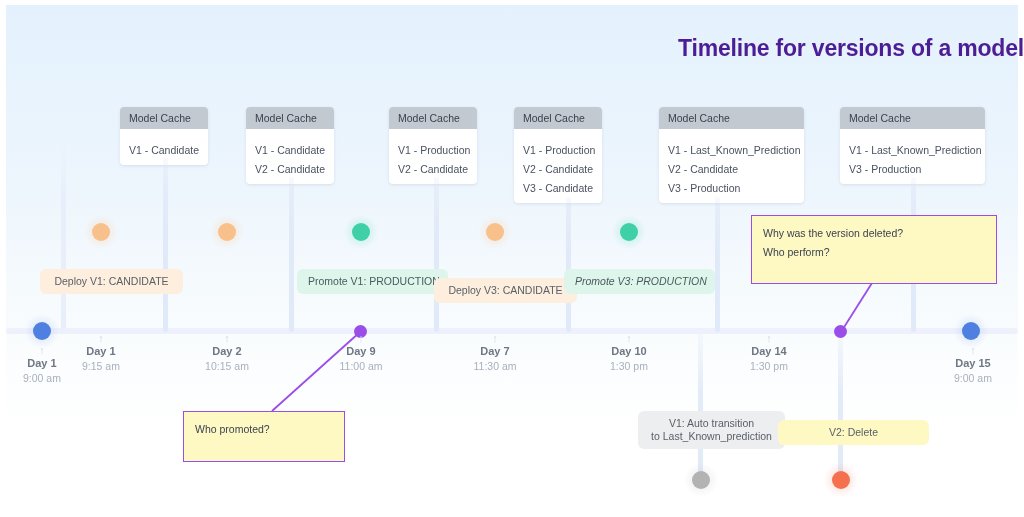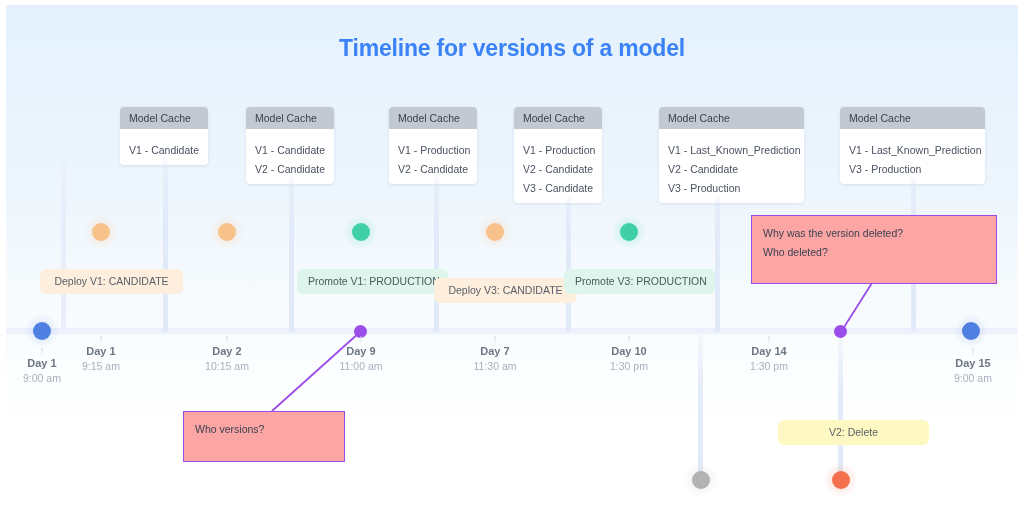--- a/index.html
+++ b/index.html
@@ -56,24 +56,24 @@
     background: linear-gradient(180deg, rgba(232,238,250,0) 0%, rgba(229,236,250,.75) 30%, rgba(229,236,250,.85) 100%);
     border-radius: 3px;
   }
 
   
   #title {
     position: absolute;
     left: 0;
     top: 35px;
     width: 1024px;
-    text-align: center;
+    text-align: right;
     font-size: 23px;
     font-weight: bold;
-    color: #3b82f6;
+    color: #4c1d95;
     letter-spacing: -0.2px;
   }
 
   
   .cache-box {
     position: absolute;
     background: #ffffff;
     border-radius: 4px;
     box-shadow: 0 1px 3px rgba(80,100,130,.14);
     overflow: hidden;
@@ -152,21 +152,21 @@
   }
   .tick-time {
     font-size: 10.5px;
     color: #a8b0bd;
     line-height: 14px;
   }
 
   
   .callout {
     position: absolute;
-    background: #fca5a5;
+    background: #fef9c3;
     border: 1.6px solid #9b4dea;
     padding: 8px 11px;
     box-sizing: border-box;
   }
   .callout-line {
     font-size: 10.5px;
     color: #3b4250;
     line-height: 19px;
     white-space: nowrap;
   }
@@ -266,21 +266,21 @@
 
   <div class="dot-glow" style="left:477px; top:214px; background:radial-gradient(circle, rgba(250,200,150,.42) 0%, rgba(250,200,150,0) 68%);"></div>
   <div class="dot" style="left:486px; top:223px; background:#f8c08a;"></div>
 
   <div class="dot-glow" style="left:611px; top:214px; background:radial-gradient(circle, rgba(80,220,180,.34) 0%, rgba(80,220,180,0) 68%);"></div>
   <div class="dot" style="left:620px; top:223px; background:#3fd0a8;"></div>
 
   <div class="pill pill-orange" style="left:40px; top:269px; width:121px;">Deploy V1: CANDIDATE</div>
   <div class="pill pill-teal" style="left:297px; top:269px; width:129px;">Promote V1: PRODUCTION</div>
   <div class="pill pill-orange" style="left:434px; top:269px; width:121px;margin-top:9px;">Deploy V3: CANDIDATE</div>
-  <div class="pill pill-teal" style="left:564px; top:269px; width:129px;">Promote V3: PRODUCTION</div>
+  <div class="pill pill-teal" style="left:564px; top:269px; width:129px;font-style:italic;">Promote V3: PRODUCTION</div>
 
   <div class="dot-glow" style="left:24px; top:313px; background:radial-gradient(circle, rgba(120,160,235,.30) 0%, rgba(120,160,235,0) 68%);"></div>
   <div class="dot" style="left:33px; top:322px; background:#4f7fe0;"></div>
 
   <div class="dot-glow" style="left:953px; top:313px; background:radial-gradient(circle, rgba(120,160,235,.30) 0%, rgba(120,160,235,0) 68%);"></div>
   <div class="dot" style="left:962px; top:322px; background:#4f7fe0;"></div>
 
   <div class="dot" style="left:354px; top:325px; width:13px; height:13px; background:#9b4dea;"></div>
   <div class="dot" style="left:834px; top:325px; width:13px; height:13px; background:#9b4dea;"></div>
 
@@ -325,34 +325,38 @@
     <div class="tick-day">Day 14</div>
     <div class="tick-time">1:30 pm</div>
   </div>
 
   <div class="tick" style="left:913px; top:345px;">
     <div class="tick-arrow">↑</div>
     <div class="tick-day">Day 15</div>
     <div class="tick-time">9:00 am</div>
   </div>
 
+  <div class="pill pill-grey" style="left:638px; top:411px; width:125px;">
+    <div>V1: Auto transition</div>
+    <div>to Last_Known_prediction</div>
+  </div>
   <div class="dot-glow" style="left:683px; top:462px; background:radial-gradient(circle, rgba(180,180,180,.28) 0%, rgba(180,180,180,0) 68%);"></div>
   <div class="dot" style="left:692px; top:471px; background:#b3b3b3;"></div>
 
   <div class="pill pill-red" style="left:778px; top:420px; width:129px;">V2: Delete</div>
   <div class="dot-glow" style="left:823px; top:462px; background:radial-gradient(circle, rgba(244,112,79,.28) 0%, rgba(244,112,79,0) 68%);"></div>
   <div class="dot" style="left:832px; top:471px; background:#f4704f;"></div>
 
   <svg id="leader-svg">
     <line x1="360" y1="332" x2="272" y2="411" stroke="#9b4dea" stroke-width="1.8"></line>
     <line x1="841" y1="332" x2="872" y2="283" stroke="#9b4dea" stroke-width="1.8"></line>
   </svg>
 
   <div class="callout" style="left:183px; top:411px; width:162px; height:51px;">
-    <div class="callout-line">Who versions?</div>
+    <div class="callout-line">Who promoted?</div>
   </div>
 
   <div class="callout" style="left:751px; top:215px; width:246px; height:69px;">
     <div class="callout-line">Why was the version deleted?</div>
-    <div class="callout-line">Who deleted?</div>
+    <div class="callout-line">Who perform?</div>
   </div>
 
 </div>
 
 </body></html>

